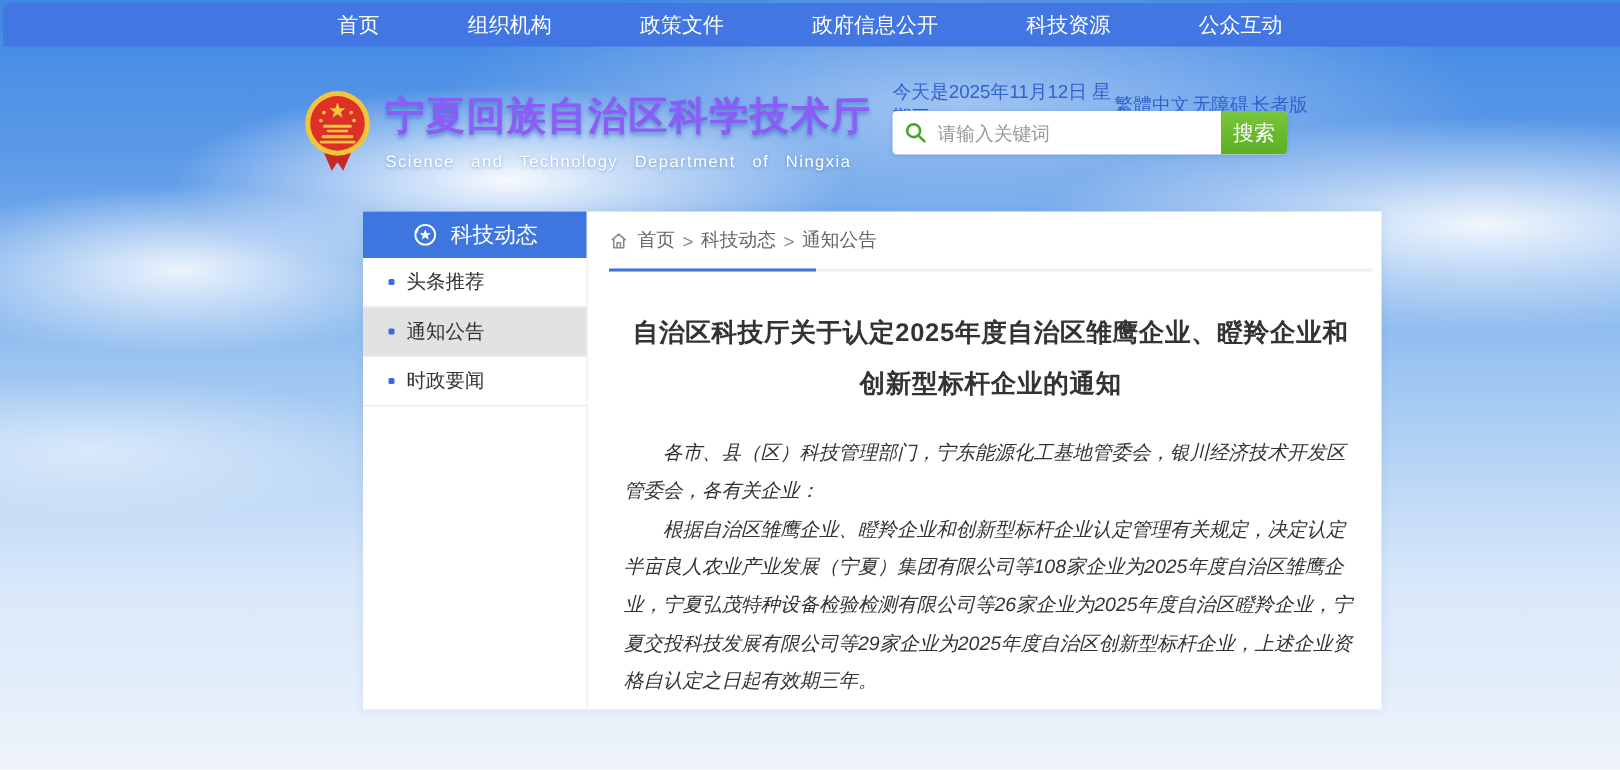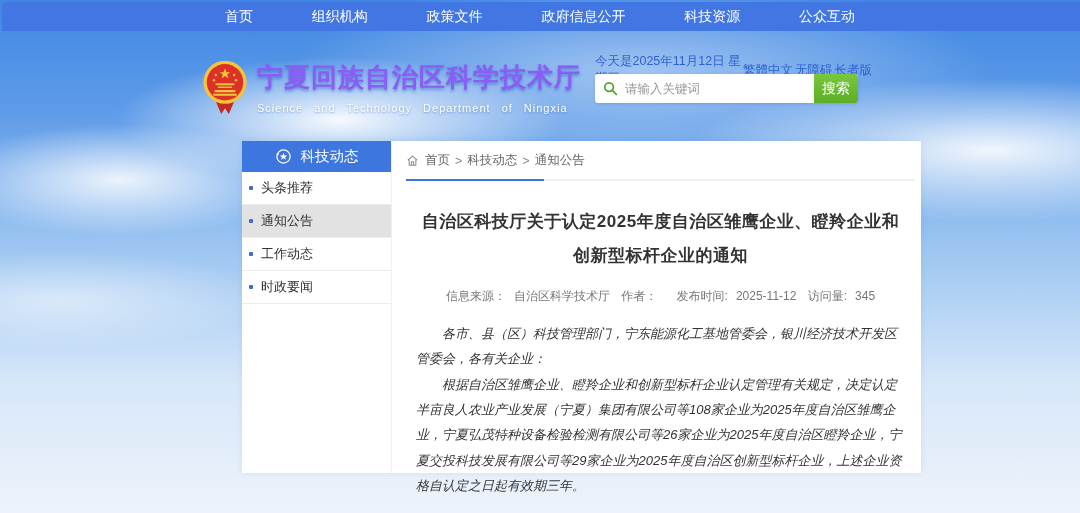--- a/index.html
+++ b/index.html
@@ -50,21 +50,21 @@
   
   .wrapper { position:absolute; left:202px; top:141px; width:679px; height:332px;
     background:#fff; display:flex; box-shadow:0 0 6px rgba(90,130,190,.15);margin-left:40px; }
 
   
   .sidebar { width:150px; border-right:1px solid #f1f1f1; }
   .side-head { height:31px; background:#3e76e0; color:#fff; font-size:14.5px;
     display:flex; align-items:center; justify-content:center; gap:9px; }
   .side-head-icon { width:17px; height:17px; }
   .side-menu-item { position:relative; height:33px; display:flex; align-items:center;
-    padding-left:7px; font-size:13px; color:#333; border-bottom:1px solid #ececec; cursor:pointer; }
+    padding-left:17px; font-size:13px; color:#333; border-bottom:1px solid #ececec; cursor:pointer; }
   .side-menu-item .bullet { width:4px; height:4px; background:#3a6bd8; border-radius:1px;
     margin-right:8px; flex:0 0 auto; }
   .side-menu-item.active { background:#e2e2e2; }
 
   
   .main { flex:1; padding:11px 6px 0 14px; }
   .breadcrumb { display:flex; align-items:center; gap:5px; font-size:12.5px; color:#666; }
   .bc-home-icon { width:13px; height:13px; margin-right:1px; }
   .crumb { display:flex; align-items:center; gap:5px; cursor:pointer; }
   .crumb .sep { font-style:normal; color:#888; }
@@ -158,24 +158,20 @@
         <div class="side-menu-item">
           <span class="bullet"></span>
           <span>头条推荐</span>
         </div>
 
         <div class="side-menu-item active">
           <span class="bullet"></span>
           <span>通知公告</span>
         </div>
 
-        <div class="side-menu-item">
-          <span class="bullet"></span>
-          <span>工作动态</span>
-        </div>
 
         <div class="side-menu-item">
           <span class="bullet"></span>
           <span>时政要闻</span>
         </div>
       </div>
   </div>
 
   <div class="main">
 
@@ -201,26 +197,20 @@
           </span>
         </span>
     </div>
     <div class="bc-line">
       <span class="blue-seg"></span>
     </div>
 
     <div class="article">
       <h1 class="article-title">自治区科技厅关于认定2025年度自治区雏鹰企业、瞪羚企业和创新型标杆企业的通知</h1>
 
-      <div class="article-meta">
-        <span>信息来源：</span><span>自治区科学技术厅</span>
-        <span>作者：</span><span></span>
-        <span>发布时间:</span><span>2025-11-12</span>
-        <span>访问量:</span><span>345</span>
-      </div>
 
       <div class="article-body">
 
           <p>各市、县（区）科技管理部门，宁东能源化工基地管委会，银川经济技术开发区管委会，各有关企业：</p>
 
           <p>根据自治区雏鹰企业、瞪羚企业和创新型标杆企业认定管理有关规定，决定认定半亩良人农业产业发展（宁夏）集团有限公司等108家企业为2025年度自治区雏鹰企业，宁夏弘茂特种设备检验检测有限公司等26家企业为2025年度自治区瞪羚企业，宁夏交投科技发展有限公司等29家企业为2025年度自治区创新型标杆企业，上述企业资格自认定之日起有效期三年。</p>
         </div>
 
     </div>
 

